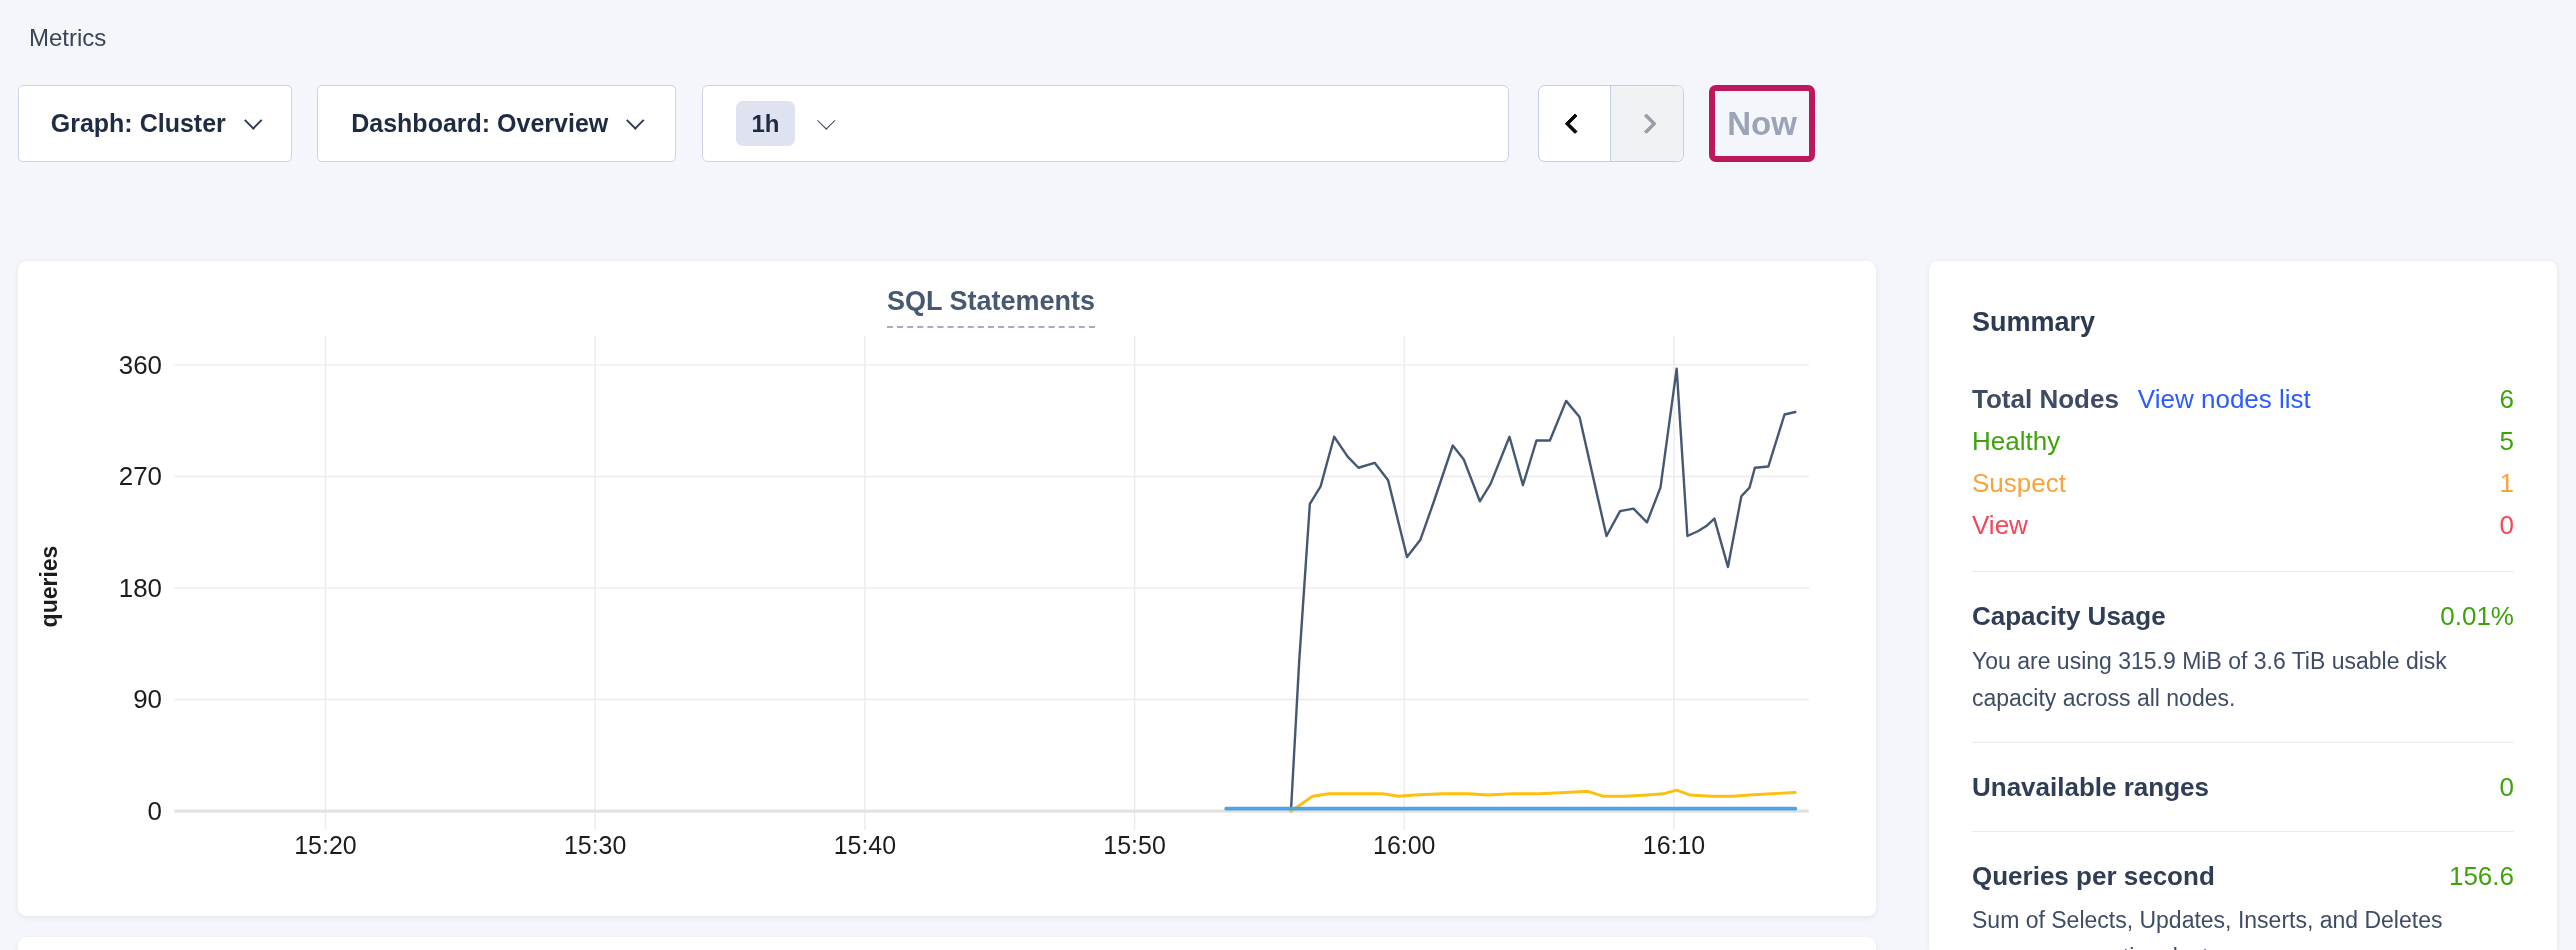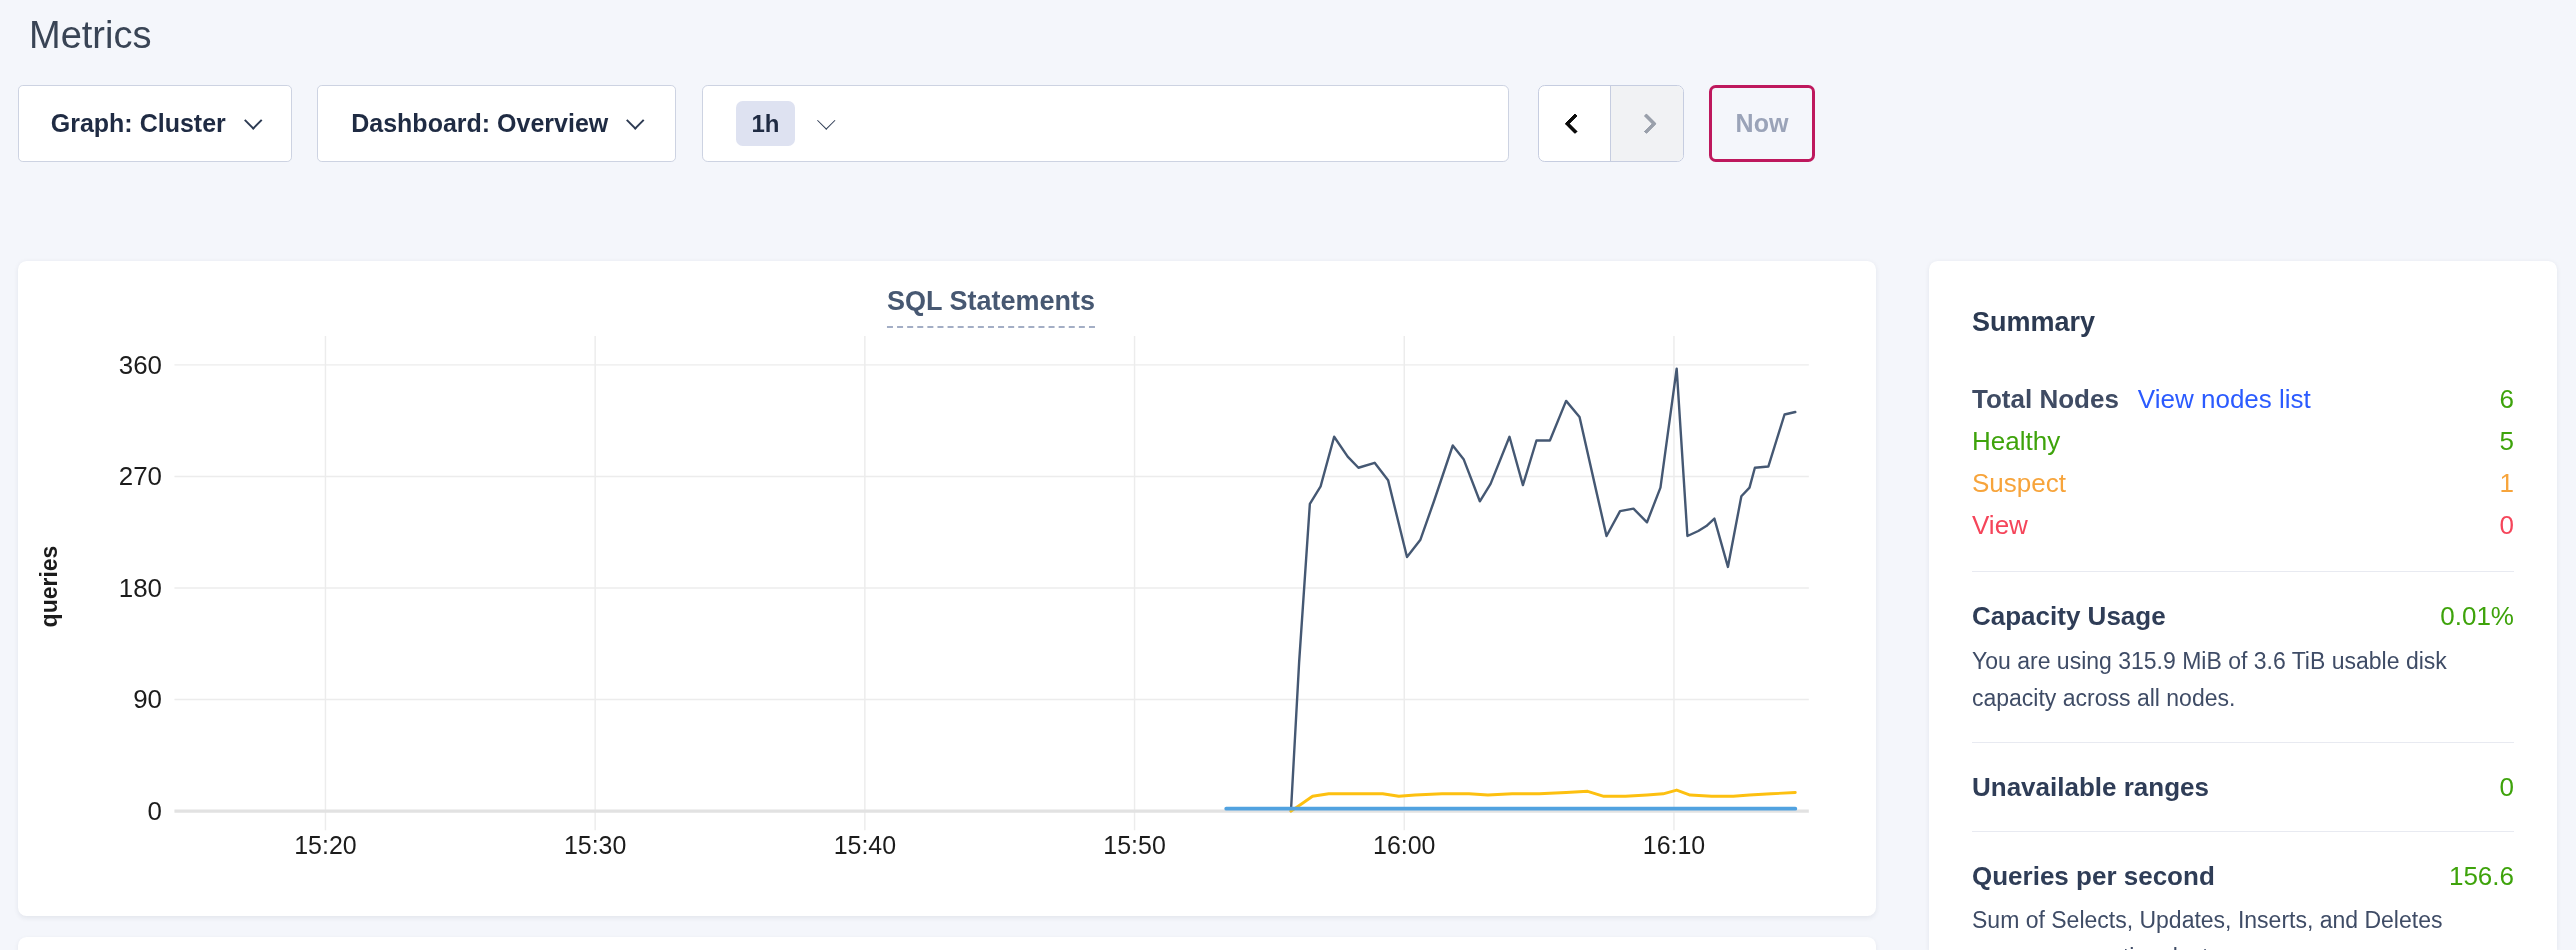--- a/index.html
+++ b/index.html
@@ -1,19 +1,19 @@
 <!DOCTYPE html>
 <html><head>
 <meta charset="utf-8">
 <style>
   * { margin:0; padding:0; box-sizing:border-box; }
   html,body { width:2576px; height:950px; overflow:hidden; }
   body { background:#f4f6fb; font-family:"Liberation Sans", sans-serif; color:#3f4c66; position:relative; }
 
-  .page-title { position:absolute; left:29px; top:14px; font-size:38px; font-weight:500; color:#394455; }
+  .page-title { position:absolute; left:29px; top:24px; font-size:24px; font-weight:500; color:#394455; }
 
   
   .toolbar-btn { position:absolute; top:85px; height:77px; background:#fff; border:1px solid #cdd3e2; border-radius:4.8px;
                  display:flex; align-items:center; justify-content:center; gap:21px; cursor:pointer; }
   .toolbar-btn .lbl { font-size:25px; font-weight:700; color:#1f2b43; }
   .chev { width:12.5px; height:12.5px; border-right:2.9px solid #2c3a52; border-bottom:2.9px solid #2c3a52; transform:rotate(45deg); margin-top:-5.8px; }
   .chev.thin { border-width:1.9px; }
   #graph-btn { left:18px; width:274px; }
   #dashboard-btn { left:317px; width:359px; }
 
@@ -23,22 +23,22 @@
   .time-label { font-size:26px; font-weight:500; color:#1f2b43; flex:1; }
 
   .pager { position:absolute; top:85px; left:1538px; width:146px; height:77px; border:1px solid #c6cde0; border-radius:6.7px;
            display:flex; overflow:hidden; background:#fff; }
   .pager-half { width:50%; display:flex; align-items:center; justify-content:center; cursor:pointer; }
   .pager-half.prev { border-right:1px solid #c6cde0; }
   .pager-half.next { background:#f1f2f4; cursor:default; }
   .chev-left  { width:15.4px; height:15.4px; border-right:4.8px solid #0b0b0b; border-bottom:4.8px solid #0b0b0b; transform:rotate(135deg); border-radius:1.9px; }
   .chev-right { width:15.4px; height:15.4px; border-right:4.8px solid #9aa0ab; border-bottom:4.8px solid #9aa0ab; transform:rotate(-45deg); border-radius:1.9px; }
 
-  .now-btn { position:absolute; top:85px; left:1709px; width:106px; height:77px; border:3px solid #be185d; border-radius:6.7px;
-             background:transparent; font-size:25px; font-weight:600; color:#9aa3b8; display:flex; align-items:center; justify-content:center; cursor:default; }
+  .now-btn { position:absolute; top:85px; left:1709px; width:106px; height:77px; border:6px solid #be185d; border-radius:6.7px;
+             background:transparent; font-size:33px; font-weight:600; color:#9aa3b8; display:flex; align-items:center; justify-content:center; cursor:default; }
 
   
   .card { position:absolute; background:#fff; border-radius:8.6px; box-shadow:0 1.9px 5.8px rgba(22,33,62,0.08); }
   #chart-card { left:18px; top:261px; width:1858px; height:655px; }
   #next-card-strip { left:18px; top:937px; width:1858px; height:13.4px; border-radius:8.6px 8.6px 0 0; }
   #summary-card { left:1929px; top:261px; width:628px; height:689px; border-radius:8.6px 8.6px 0 0; }
 
   
   .chart-title { position:absolute; left:973px; top:25px; transform:translateX(-50%); font-size:27px; font-weight:700;
                  color:#475872; border-bottom:2.9px dashed #a3aec5; padding-bottom:8.6px; cursor:pointer; white-space:nowrap; }

